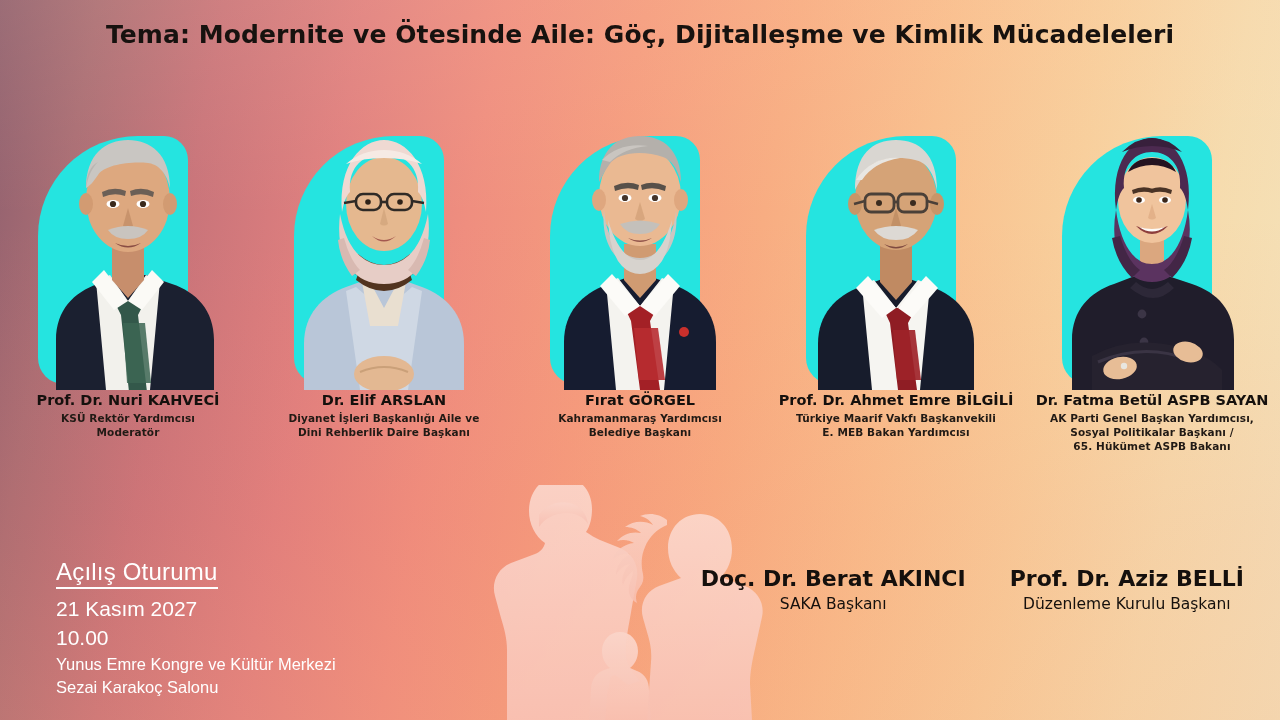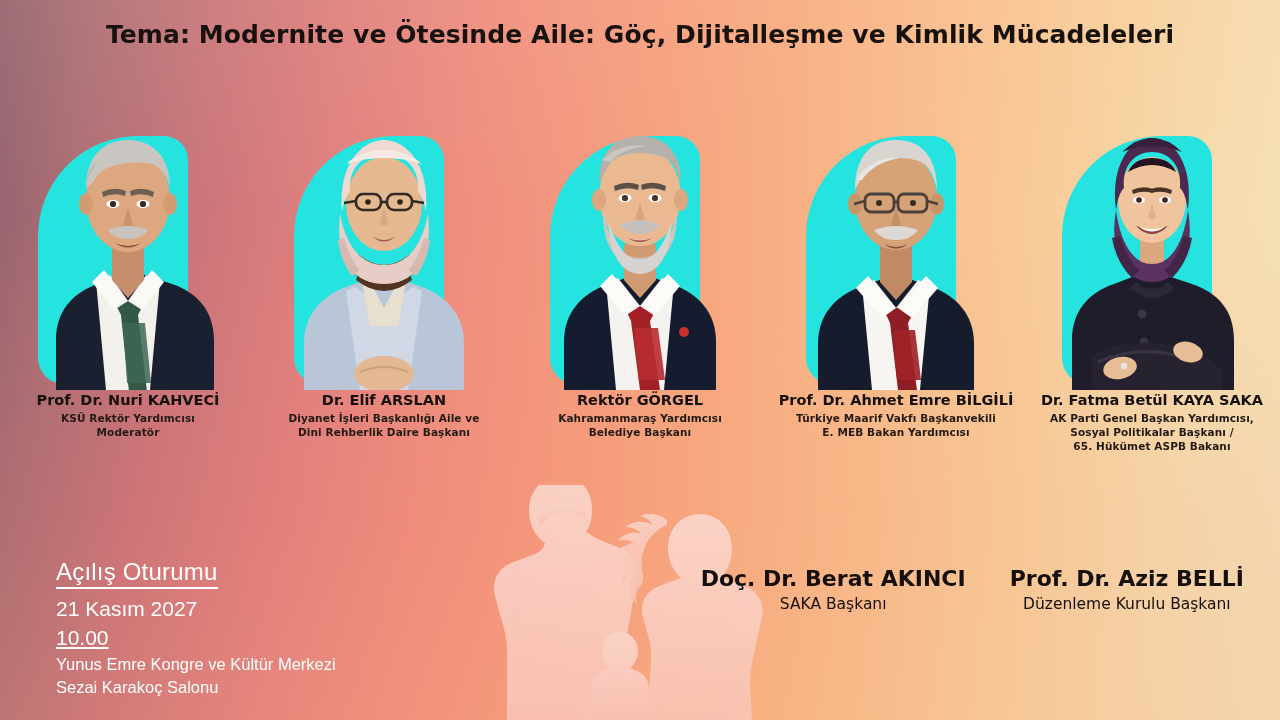--- a/index.html
+++ b/index.html
@@ -90,21 +90,21 @@
   
   .session{
     position:absolute;left:56px;top:558px;z-index:8;color:#ffffff;
   }
   .session .heading{
     font-size:24px;font-weight:400;letter-spacing:.2px;
     border-bottom:2.5px solid #ffffff;display:inline-block;
     padding-bottom:1px;line-height:1.15;
   }
   .session .date{font-size:21px;font-weight:400;margin-top:7px;line-height:1.2;}
-  .session .time{font-size:21px;font-weight:400;margin-top:4px;line-height:1.2;text-decoration:underline;}
+  .session .time{font-size:21px;font-weight:400;margin-top:4px;line-height:1.2;}
   .session .venue{font-size:16.5px;font-weight:400;margin-top:3px;line-height:1.38;white-space:pre-line;}
 
   
   .organizers{
     position:absolute;right:36px;top:566px;z-index:8;
     display:flex;gap:44px;align-items:flex-start;
   }
   .org{text-align:center;color:#15100d;}
   .org .oname{
     font-size:22px;font-weight:700;line-height:1.2;white-space:nowrap;
@@ -286,21 +286,21 @@
             <path d="M92 92 c2 28 16 48 36 48 c20 0 34 -20 36 -48 c2 18 -2 34 -10 44
               c-8 10 -16 14 -26 14 c-10 0 -18 -4 -26 -14 c-8 -10 -12 -26 -10 -44 z" fill="#cac6c1"></path>
             <path d="M96 102 q12 40 32 40 q20 0 32 -40 q-2 34 -14 46 q-8 8 -18 8 q-10 0 -18 -8 q-12 -12 -14 -46 z" fill="#d7d3ce"></path>
 
             <path d="M108 106 q20 -7 40 0 q-6 10 -20 10 q-14 0 -20 -10 z" fill="#c4c0bb"></path>
 
             <path d="M116 120 q12 5 24 0 q-12 8 -24 0 z" fill="#91544a"></path>
           </g>
         </svg>
       </div>
-      <div class="sp-name">Rektör GÖRGEL</div>
+      <div class="sp-name">Fırat GÖRGEL</div>
       <div class="sp-role">Kahramanmaraş Yardımcısı
 Belediye Başkanı</div>
     </div>
 
     <div class="speaker">
       <div class="photo-wrap">
         <div class="cyanshape"></div>
         <svg class="portrait" viewBox="0 0 256 272">
           <g>
             <path d="M50 272 V226 c0 -30 18 -48 42 -57 l28 -10 h16 l28 10 c24 9 42 27 42 57 v46 z" fill="#171c2c"></path>
@@ -381,21 +381,21 @@
             <circle cx="115" cy="82" r="2.8" fill="#3a2518"></circle>
             <circle cx="141" cy="82" r="2.8" fill="#3a2518"></circle>
 
             <path d="M128 86 l-4 14 q4 3 8 0 z" fill="#ddaa80" opacity="0.7"></path>
 
             <path d="M112 108 q16 16 32 0 q-16 7 -32 0 z" fill="#8d3e3c"></path>
             <path d="M115 109 q13 9 26 0 q-13 4 -26 0 z" fill="#fdfbf7"></path>
           </g>
         </svg>
       </div>
-      <div class="sp-name">Dr. Fatma Betül KAYA SAKA</div>
+      <div class="sp-name">Dr. Fatma Betül ASPB SAYAN</div>
       <div class="sp-role">AK Parti Genel Başkan Yardımcısı,
 Sosyal Politikalar Başkanı /
 65. Hükümet ASPB Bakanı</div>
     </div>
 
   </div>
 
   <div class="session">
     <div class="heading">Açılış Oturumu</div>
     <div class="date">21 Kasım 2027</div>

